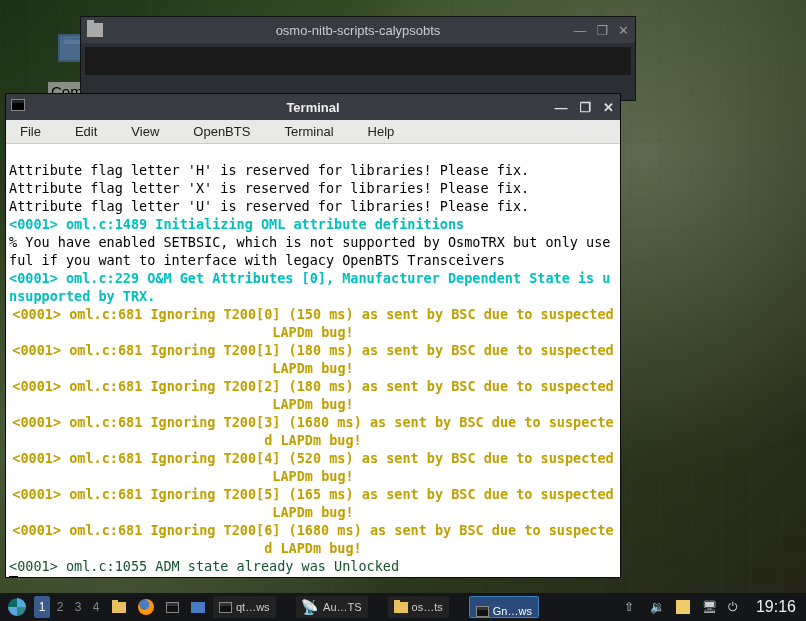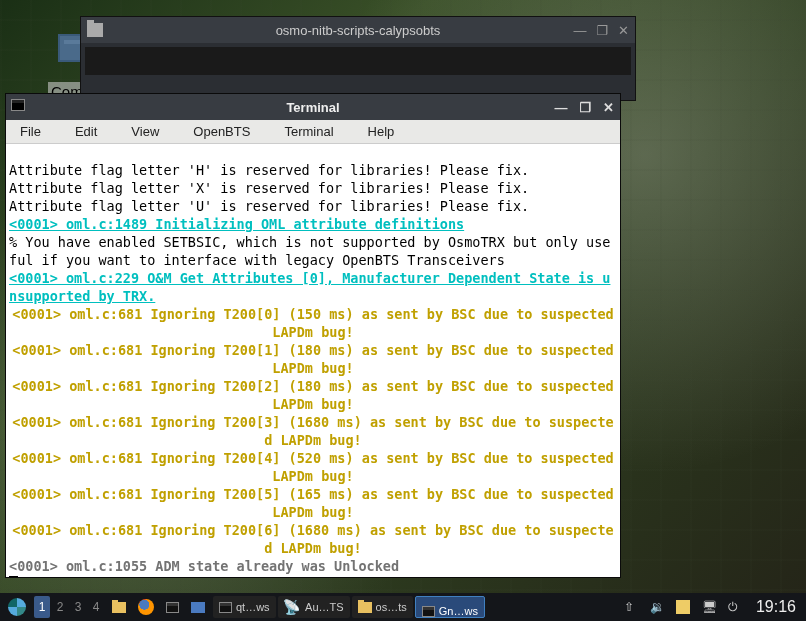--- a/index.html
+++ b/index.html
@@ -81,23 +81,23 @@
   }
   .menubar span { padding: 2px 8px; }
 
   .term-body {
     flex: 1; background: #fff; color: #000;
     font-family: "DejaVu Sans Mono","Liberation Mono",monospace;
     font-size: 13.5px; line-height: 18px;
     padding: 17px 3px; overflow: hidden;
     white-space: pre-wrap; word-break: break-all;
   }
-  .c-cyan { color: #00bfbf; font-weight: bold; text-decoration: underline; }
+  .c-cyan { color: #00bfbf; font-weight: bold; }
   .c-yellow { color: #c0a000; font-weight: bold; text-align: center; }
-  .c-green { color: #737373; font-weight: bold; }
+  .c-green { color: #14532d; font-weight: normal; }
   .cursor { display:inline-block; width:9px; height:16px; background:#000; vertical-align: text-bottom; }
 
   .taskbar {
     position: absolute; bottom: 0; left: 0; right: 0;
     height: 28px; background: #14161a;
     display: flex; align-items: center;
     font-size: 12px; color: #ccc;
     gap: 4px; padding: 0 4px;
   }
   .tb-btn {
@@ -185,21 +185,21 @@
     </div>
   <div class="tb-btn">
       <span class="firefox"></span>
     </div>
   <div class="tb-btn">
       <span class="term-ico"></span>
     </div>
   <div class="tb-btn">
       <span class="ico" style="background:#4a7ac0;width:14px;height:11px;"></span>
     </div>
-  <div id="tasks" style="display:flex; gap:2px;">
+  <div id="tasks" style="display:flex; gap:20px;">
       <div class="task-item">
         <span class="term-ico"></span>
         <span>qt…ws</span>
       </div>
       <div class="task-item">
         <span class="ant-ico">📡</span>
         <span>Au…TS</span>
       </div>
       <div class="task-item">
         <span class="folder-ico"></span>

